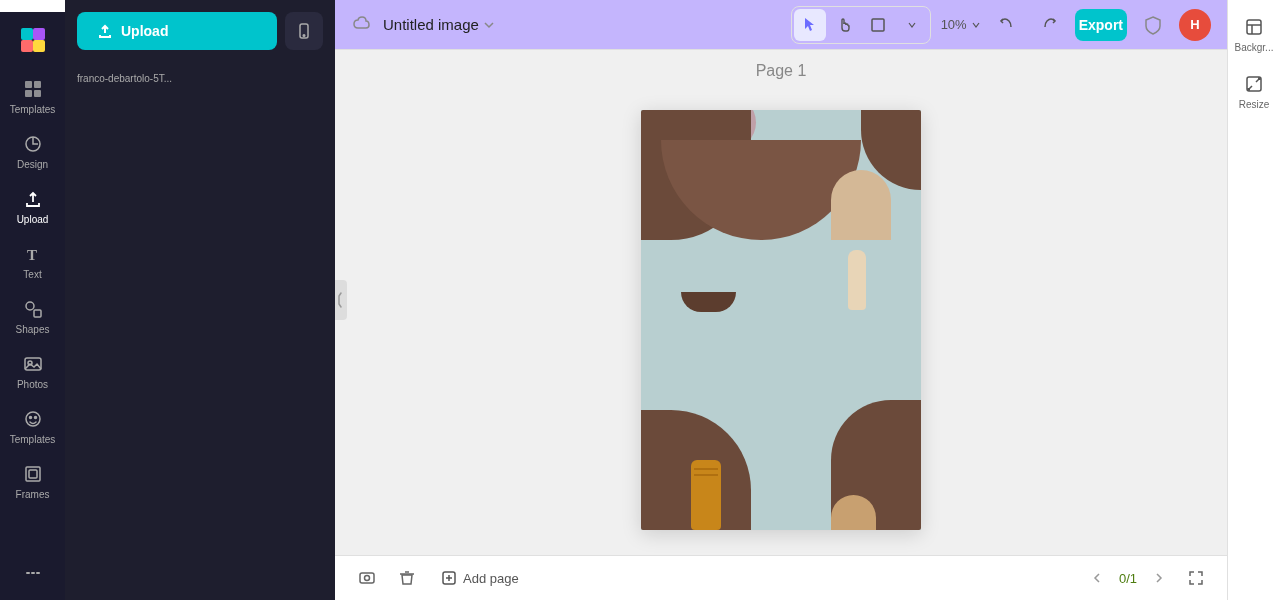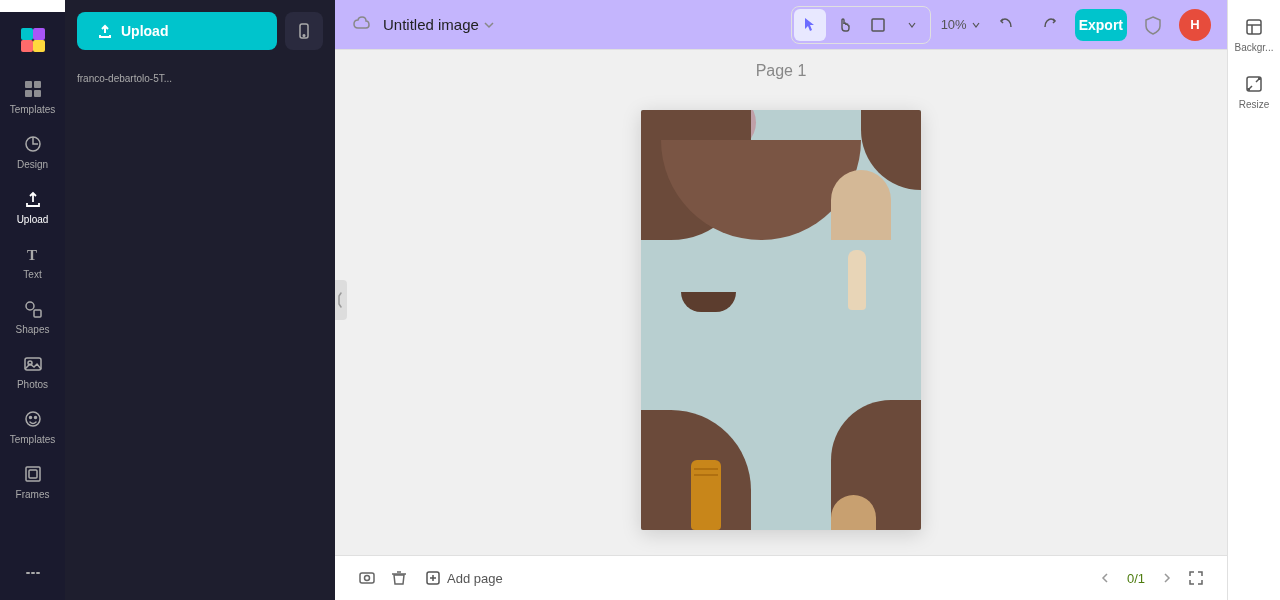--- a/index.html
+++ b/index.html
@@ -350,20 +350,21 @@
     }
 
     
     .bottom-bar {
       height: 45px;
       background: #fff;
       border-top: 1px solid #e0e0e0;
       display: flex;
       align-items: center;
       padding: 0 16px;
+      gap: 8px;
     }
     .bottom-icon-btn {
       width: 32px; height: 32px;
       display: flex; align-items: center; justify-content: center;
       border: none; background: transparent; cursor: pointer;
       border-radius: 6px; color: #666;
     }
     .add-page-btn {
       display: flex; align-items: center; gap: 6px;
       border: none; background: transparent; cursor: pointer;

